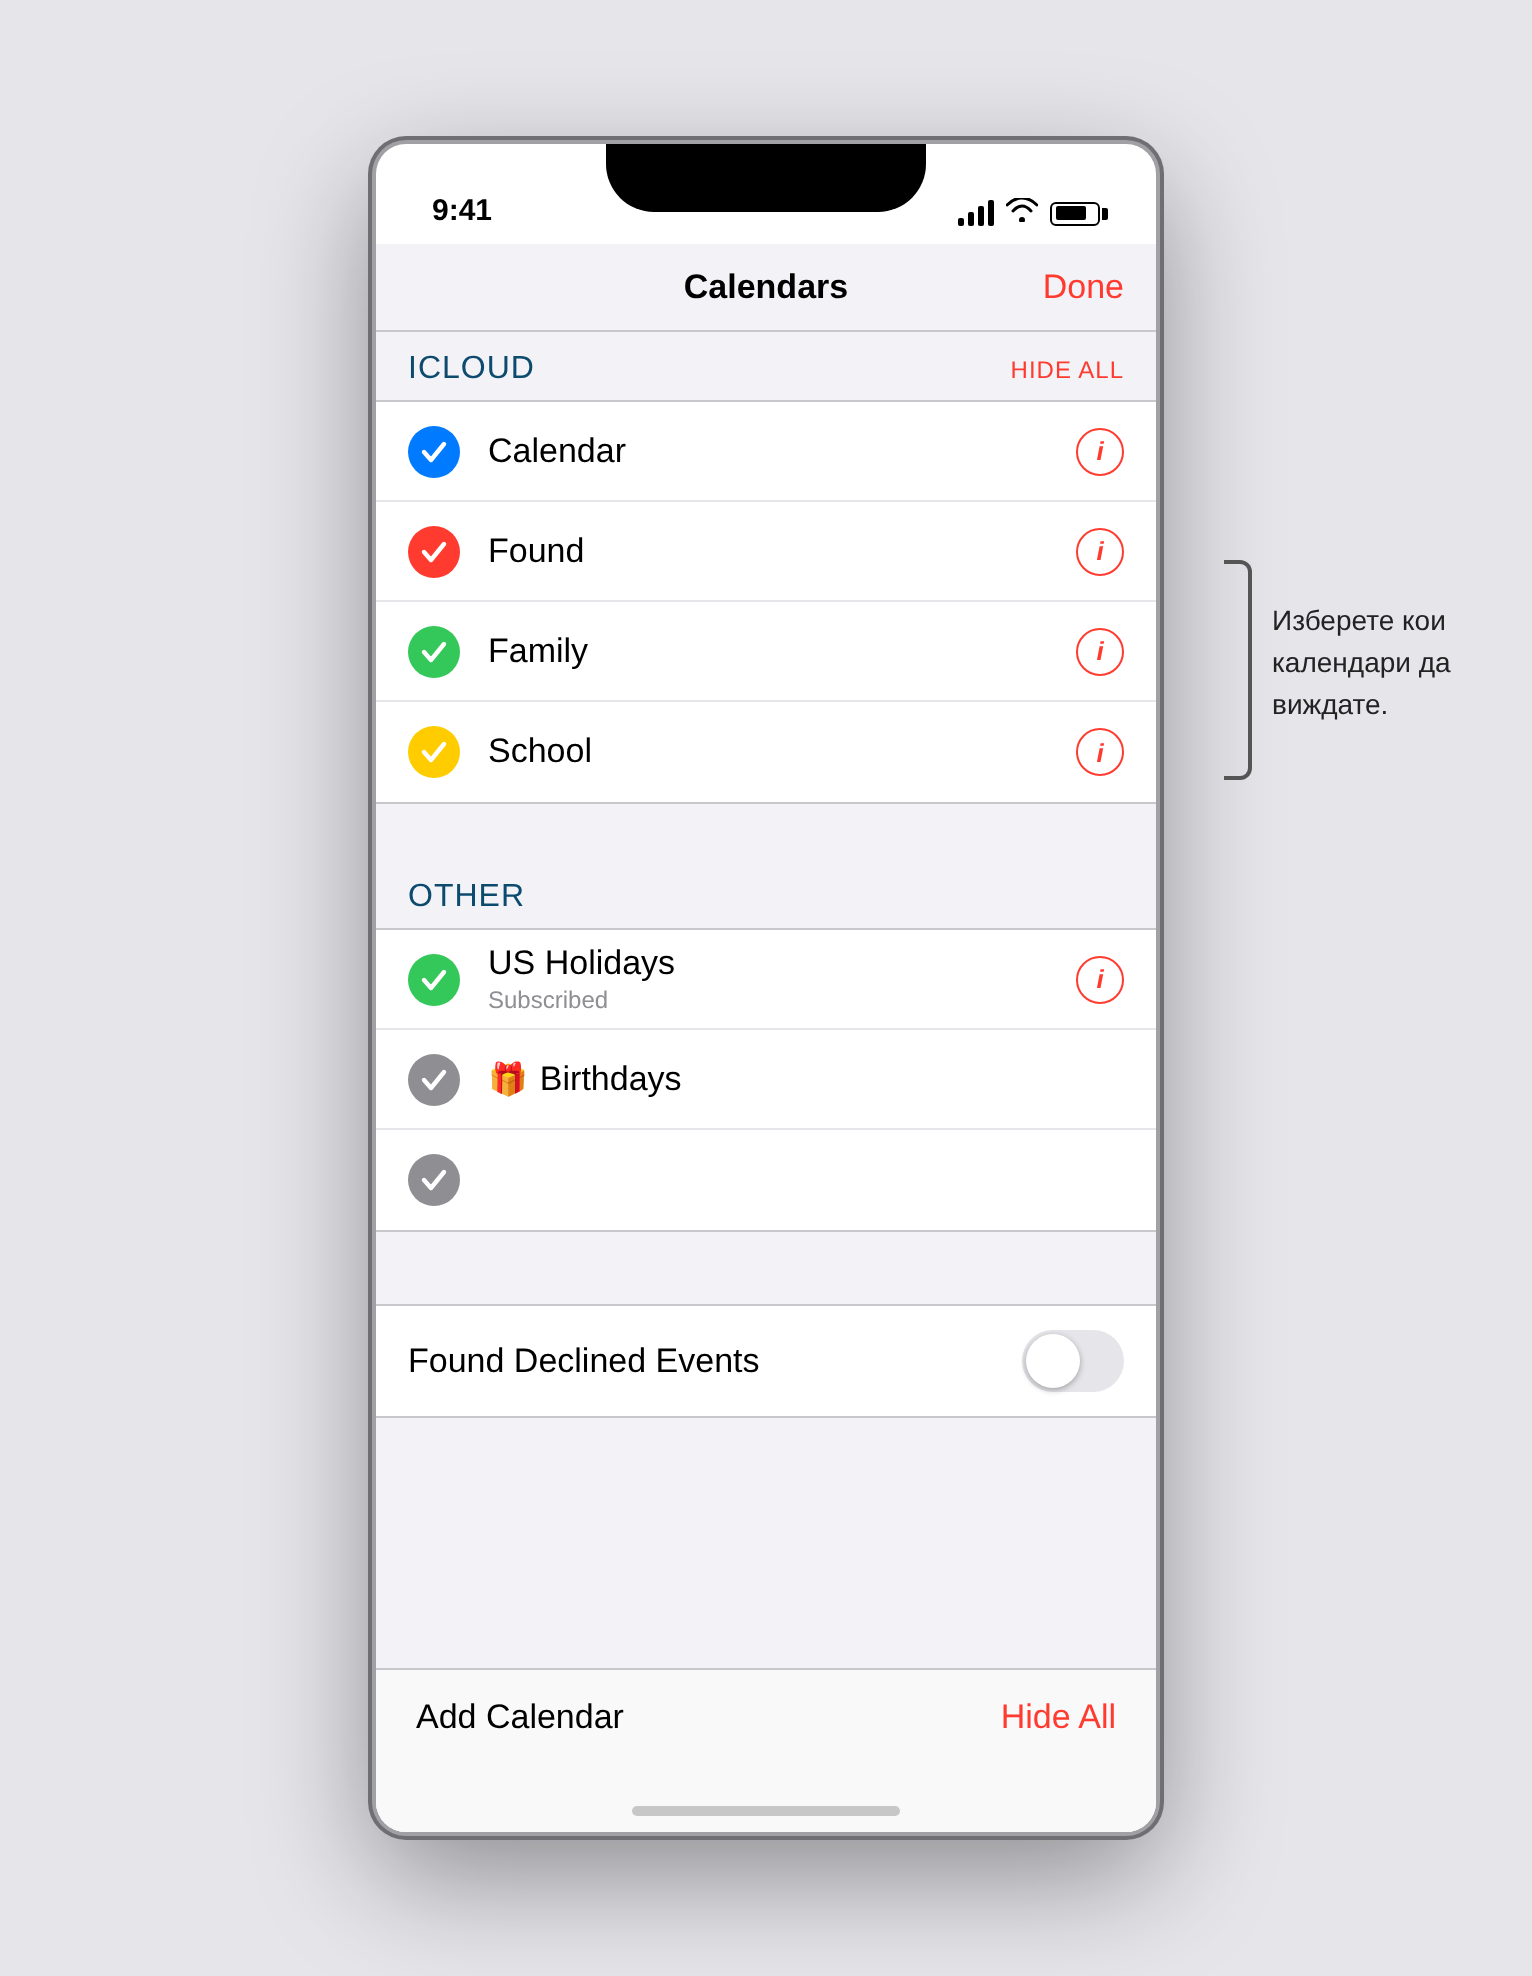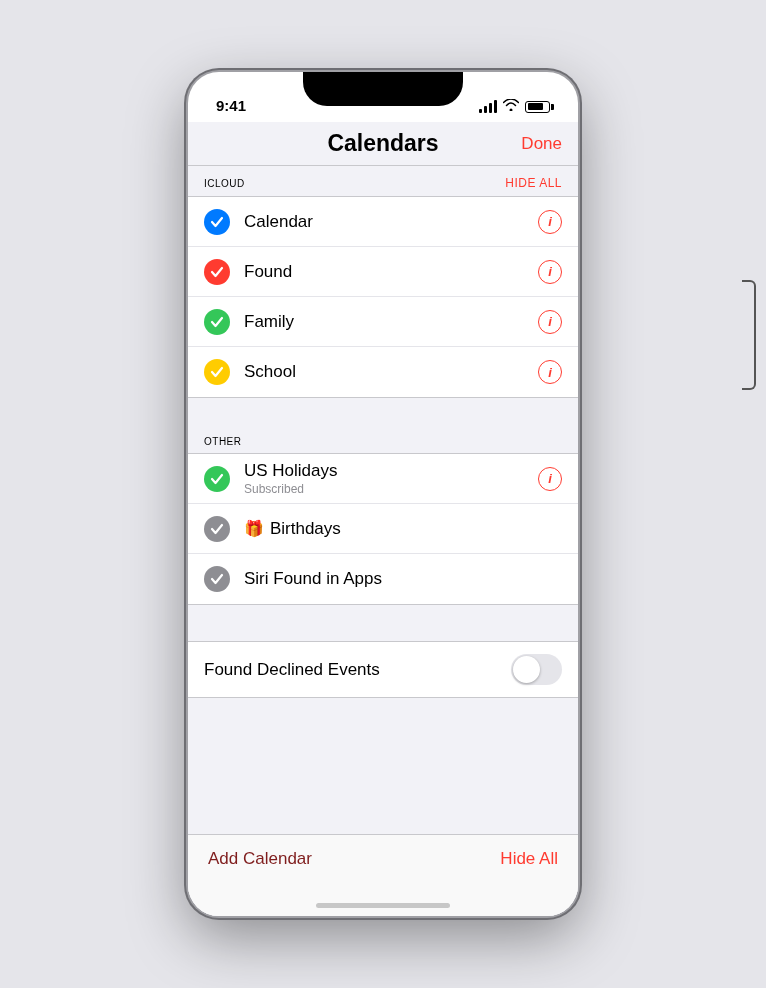--- a/index.html
+++ b/index.html
@@ -17,21 +17,21 @@
       height: 988px;
       display: flex;
       align-items: center;
       justify-content: center;
     }
     .phone-frame {
       position: relative;
       width: 390px;
       height: 844px;
       background: #ffffff;
-      border-radius: 31px;
+      border-radius: 15px;
       box-shadow: 0 0 0 2px #a0a0a5, 0 0 0 4px #6e6e73, 0 20px 60px rgba(0,0,0,0.4);
       overflow: hidden;
     }
     
     .notch {
       position: absolute;
       top: 0;
       left: 50%;
       transform: translateX(-50%);
       width: 160px;
@@ -115,21 +115,21 @@
       right: 0;
       height: 44px;
       display: flex;
       align-items: center;
       justify-content: center;
       background: #f2f2f7;
       border-bottom: 1px solid #c8c8cc;
       z-index: 5;
     }
     .nav-title {
-      font-size: 23px;
+      font-size: 17px;
       font-weight: 600;
       color: #000;
     }
     .nav-done {
       position: absolute;
       right: 16px;
       font-size: 17px;
       font-weight: 400;
       color: #ff3b30;
     }
@@ -146,23 +146,23 @@
     .section {
       margin-top: 0;
     }
     .section-header {
       display: flex;
       align-items: center;
       justify-content: space-between;
       padding: 10px 16px 6px;
     }
     .section-label {
-      font-size: 10px;
-      font-weight: 400;
-      color: #000000;
+      font-size: 16px;
+      font-weight: 400;
+      color: #0c4a6e;
       letter-spacing: 0.5px;
       text-transform: uppercase;
     }
     .section-hide-all {
       font-size: 12px;
       font-weight: 400;
       color: #ff3b30;
       letter-spacing: 0.5px;
       text-transform: uppercase;
     }
@@ -279,21 +279,21 @@
       background: #f9f9f9;
       border-top: 0.5px solid #c8c8cc;
       display: flex;
       align-items: flex-start;
       justify-content: space-between;
       padding: 14px 20px 0;
     }
     .toolbar-btn-add {
       font-size: 17px;
       font-weight: 400;
-      color: #7f1d1d;
+      color: #000000;
     }
     .toolbar-btn-hide {
       font-size: 17px;
       font-weight: 400;
       color: #ff3b30;
     }
     
     .home-indicator {
       position: absolute;
       bottom: 8px;
@@ -454,23 +454,20 @@
               <span class="item-name">Birthdays</span>
             </div>
           </div>
 
           <div class="list-item">
             <div class="calendar-dot calendar-dot-gray">
               <svg viewBox="0 0 16 16" fill="white">
                   <polyline points="3,8 6.5,12 13,4" stroke="white" stroke-width="2.2" fill="none" stroke-linecap="round" stroke-linejoin="round"></polyline>
                 </svg>
             </div>
-            <div class="item-text-wrap">
-              <span class="item-name">Siri Found in Apps</span>
-            </div>
           </div>
         </div>
       </div>
 
       <div class="settings-section">
         <div class="settings-item">
           <span class="settings-label">Found Declined Events</span>
           <div class="toggle">
             <div class="toggle-knob"></div>
           </div>
@@ -481,14 +478,15 @@
         <span class="toolbar-btn-add">Add Calendar</span>
         <span class="toolbar-btn-hide">Hide All</span>
       </div>
 
       <div class="home-indicator"></div>
     </div>
   </div>
 
   <div class="callout">
     <div class="callout-bracket"></div>
+    <span class="callout-text">Изберете кои календари да виждате.</span>
   </div>
 </div>
 
 </body></html>

